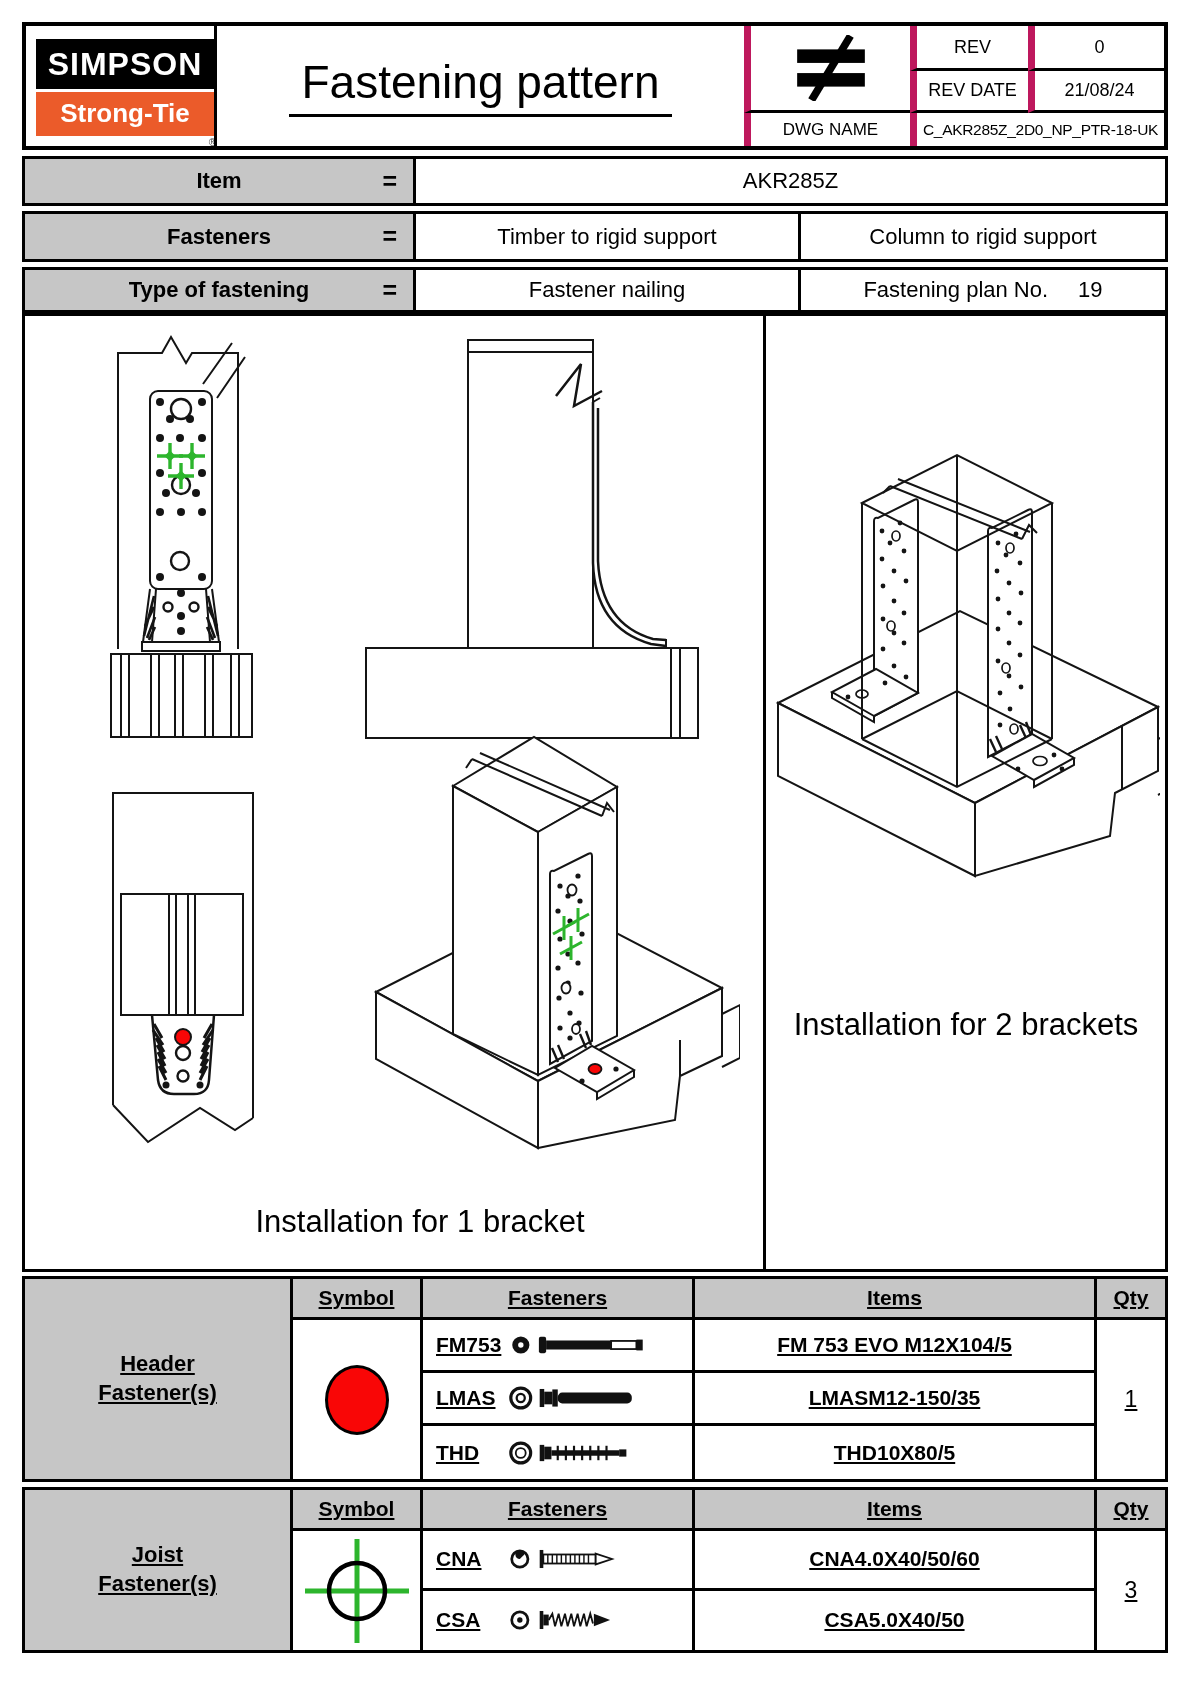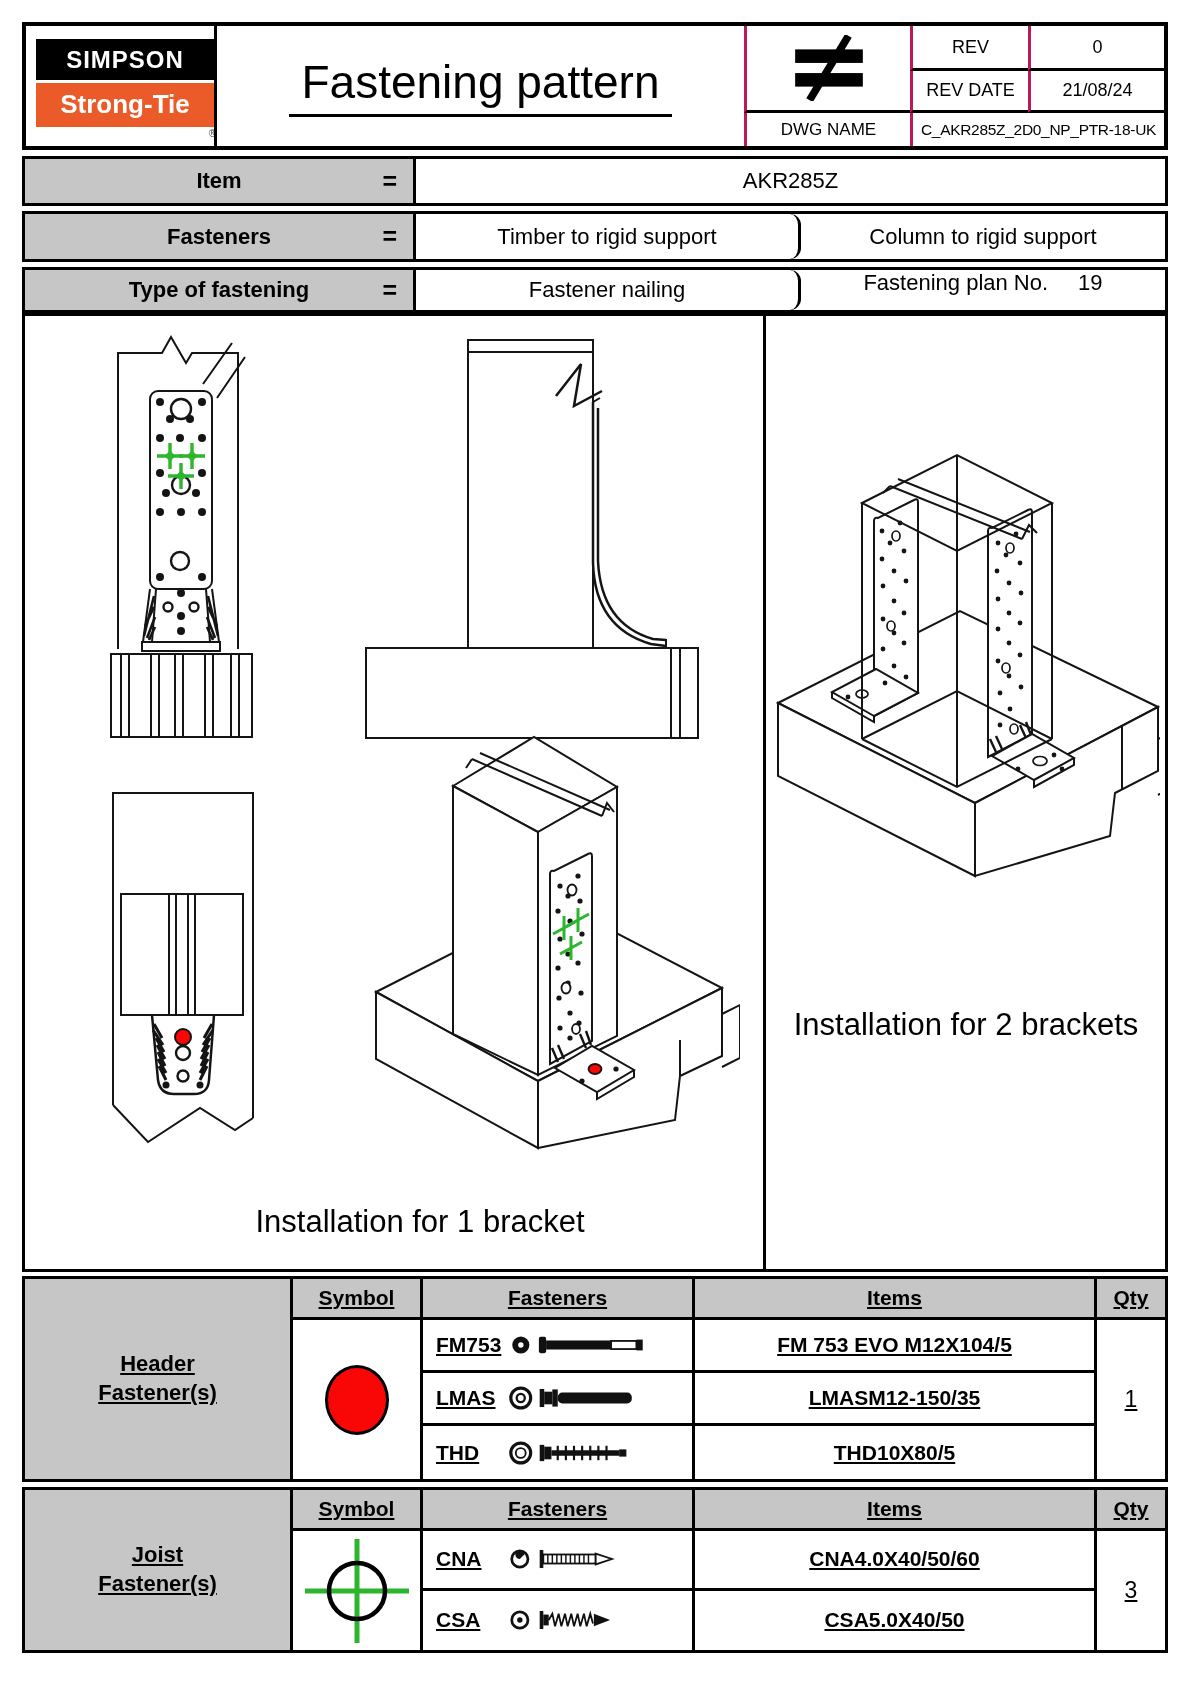--- a/index.html
+++ b/index.html
@@ -3,50 +3,50 @@
 <meta charset="utf-8">
 <style>
   html,body{margin:0;padding:0;background:#fff;}
   .page{position:relative;width:1190px;height:1682px;background:#fff;
         font-family:"Liberation Sans",sans-serif;color:#000;overflow:hidden;}
   .sec{position:absolute;box-sizing:border-box;border:3px solid #000;background:#fff;}
 
   
   #sec-header{left:22px;top:22px;width:1146px;height:128px;border-width:4px;}
   .logo-wrap{position:absolute;left:10px;top:13px;width:178px;}
-  .logo-black{background:#000;color:#fff;font-weight:bold;font-size:24px;
+  .logo-black{background:#000;color:#fff;font-weight:bold;font-size:32px;
               letter-spacing:1px;text-align:center;padding:7px 0 6px;}
   .logo-orange{background:#EB5B2A;color:#fff;font-weight:bold;font-size:26px;
                text-align:center;padding:6px 0 7px;margin-top:3px;}
   .logo-reg{position:absolute;right:-2px;bottom:-12px;font-size:10px;color:#444;}
   .hdr-div{position:absolute;top:0;bottom:0;width:3px;background:#000;}
   .title-wrap{position:absolute;left:191px;top:0;width:527px;height:100%;
               display:flex;align-items:center;justify-content:center;}
   .title{font-size:46px;border-bottom:3px solid #000;padding:0 12px 5px;}
   .titleblock{position:absolute;left:718px;top:0;right:0;bottom:0;display:grid;
               grid-template-columns:166px 118px 1fr;grid-template-rows:45px 42px 1fr;}
-  .tb-cell{border-left:3px solid #be185d;border-bottom:3px solid #000;
+  .tb-cell{border-left:7px solid #be185d;border-bottom:3px solid #000;
            display:flex;align-items:center;justify-content:center;font-size:18px;}
   .tb-last{border-bottom:none;}
   .tb-sym{grid-row:1/3;grid-column:1;}
   .tb-dwgl{grid-row:3;grid-column:1;font-size:17px;}
   .tb-dwgv{grid-row:3;grid-column:2/4;font-size:15.5px;letter-spacing:-0.3px;}
 
   
   .inforow{display:flex;}
   #row-item{left:22px;top:156px;width:1146px;height:50px;}
   #row-fast{left:22px;top:211px;width:1146px;height:51px;}
   #row-type{left:22px;top:267px;width:1146px;height:46px;}
   .info-label{width:388px;background:#C6C6C6;border-right:3px solid #000;position:relative;
               display:flex;align-items:center;justify-content:center;
               font-weight:bold;font-size:22px;}
   .eq{position:absolute;right:16px;font-weight:900;font-size:25px;}
-  .info-val{flex:1;display:flex;align-items:center;justify-content:center;font-size:22px;border-radius:11px;}
+  .info-val{flex:1;display:flex;align-items:center;justify-content:center;font-size:22px;}
   .info-val.split{flex:0 0 382px;border-right:3px solid #000;}
-  .plan-no{display:flex;align-items:flex-start;justify-content:center;gap:30px;flex:1;font-size:22px;}
+  .plan-no{display:flex;align-items:center;justify-content:center;gap:30px;flex:1;font-size:22px;}
 
   
   #drawing{left:22px;top:313px;width:1146px;height:959px;}
   .divider-v{position:absolute;left:738px;top:0;bottom:0;width:3px;background:#000;}
   .dwg{position:absolute;}
   .caption{position:absolute;font-size:31px;text-align:center;}
   #cap1{left:90px;top:888px;width:610px;}
   #cap2{left:742px;top:691px;width:398px;}
 
   

